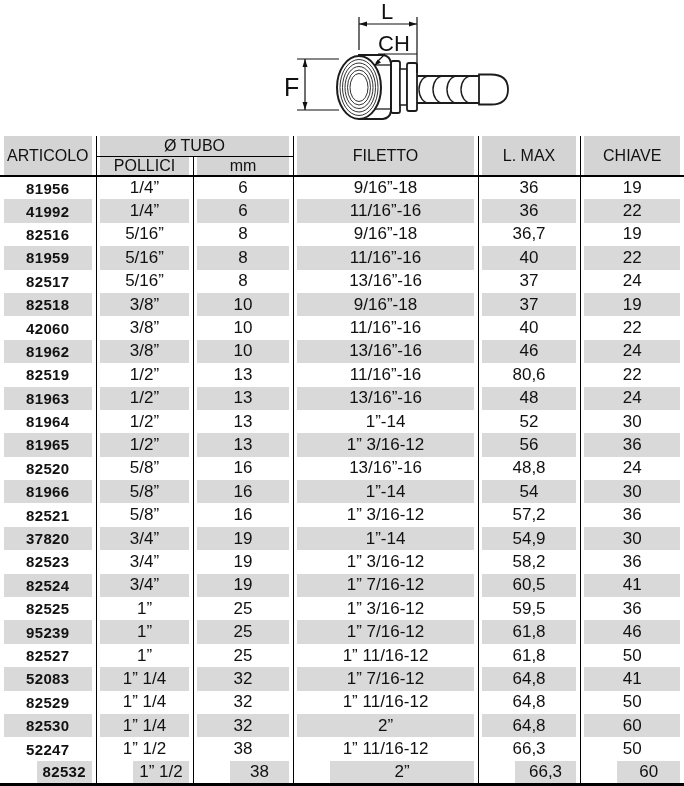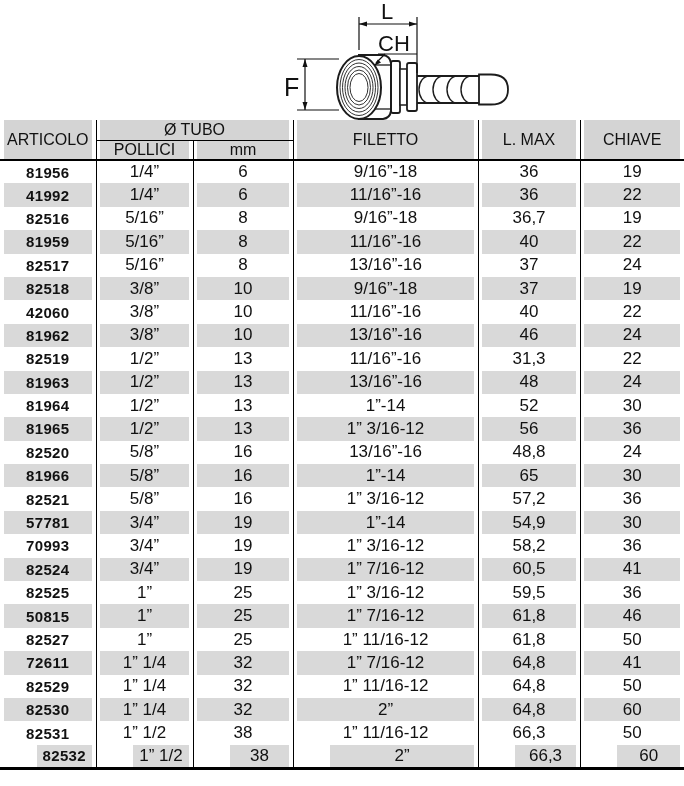--- a/index.html
+++ b/index.html
@@ -20,21 +20,21 @@
     overflow:hidden;
   }
   .drawing{
     position:absolute;
     left:281px;
     top:2px;
   }
   table.specs{
     position:absolute;
     left:0;
-    top:120px;
+    top:136px;
     width:684px;
     border-collapse:collapse;
     table-layout:fixed;
   }
   th,td{
     padding:0 4px;
     text-align:center;
     vertical-align:middle;
     white-space:nowrap;
     overflow:hidden;
@@ -213,21 +213,21 @@
     <td class="bl">10</td>
     <td class="bl">13/16”-16</td>
     <td class="bl">46</td>
     <td class="bl">24</td>
   </tr>
         <tr>
     <td class="c-art">82519</td>
     <td class="bl">1/2”</td>
     <td class="bl">13</td>
     <td class="bl">11/16”-16</td>
-    <td class="bl">31,3</td>
+    <td class="bl">80,6</td>
     <td class="bl">22</td>
   </tr>
         <tr class="alt">
     <td class="c-art">81963</td>
     <td class="bl">1/2”</td>
     <td class="bl">13</td>
     <td class="bl">13/16”-16</td>
     <td class="bl">48</td>
     <td class="bl">24</td>
   </tr>
@@ -253,41 +253,41 @@
     <td class="bl">16</td>
     <td class="bl">13/16”-16</td>
     <td class="bl">48,8</td>
     <td class="bl">24</td>
   </tr>
         <tr class="alt">
     <td class="c-art">81966</td>
     <td class="bl">5/8”</td>
     <td class="bl">16</td>
     <td class="bl">1”-14</td>
-    <td class="bl">65</td>
+    <td class="bl">54</td>
     <td class="bl">30</td>
   </tr>
         <tr>
     <td class="c-art">82521</td>
     <td class="bl">5/8”</td>
     <td class="bl">16</td>
     <td class="bl">1” 3/16-12</td>
     <td class="bl">57,2</td>
     <td class="bl">36</td>
   </tr>
         <tr class="alt">
-    <td class="c-art">57781</td>
+    <td class="c-art">37820</td>
     <td class="bl">3/4”</td>
     <td class="bl">19</td>
     <td class="bl">1”-14</td>
     <td class="bl">54,9</td>
     <td class="bl">30</td>
   </tr>
         <tr>
-    <td class="c-art">70993</td>
+    <td class="c-art">82523</td>
     <td class="bl">3/4”</td>
     <td class="bl">19</td>
     <td class="bl">1” 3/16-12</td>
     <td class="bl">58,2</td>
     <td class="bl">36</td>
   </tr>
         <tr class="alt">
     <td class="c-art">82524</td>
     <td class="bl">3/4”</td>
     <td class="bl">19</td>
@@ -297,37 +297,37 @@
   </tr>
         <tr>
     <td class="c-art">82525</td>
     <td class="bl">1”</td>
     <td class="bl">25</td>
     <td class="bl">1” 3/16-12</td>
     <td class="bl">59,5</td>
     <td class="bl">36</td>
   </tr>
         <tr class="alt">
-    <td class="c-art">50815</td>
+    <td class="c-art">95239</td>
     <td class="bl">1”</td>
     <td class="bl">25</td>
     <td class="bl">1” 7/16-12</td>
     <td class="bl">61,8</td>
     <td class="bl">46</td>
   </tr>
         <tr>
     <td class="c-art">82527</td>
     <td class="bl">1”</td>
     <td class="bl">25</td>
     <td class="bl">1” 11/16-12</td>
     <td class="bl">61,8</td>
     <td class="bl">50</td>
   </tr>
         <tr class="alt">
-    <td class="c-art">72611</td>
+    <td class="c-art">52083</td>
     <td class="bl">1” 1/4</td>
     <td class="bl">32</td>
     <td class="bl">1” 7/16-12</td>
     <td class="bl">64,8</td>
     <td class="bl">41</td>
   </tr>
         <tr>
     <td class="c-art">82529</td>
     <td class="bl">1” 1/4</td>
     <td class="bl">32</td>
@@ -337,21 +337,21 @@
   </tr>
         <tr class="alt">
     <td class="c-art">82530</td>
     <td class="bl">1” 1/4</td>
     <td class="bl">32</td>
     <td class="bl">2”</td>
     <td class="bl">64,8</td>
     <td class="bl">60</td>
   </tr>
         <tr>
-    <td class="c-art">82531</td>
+    <td class="c-art">52247</td>
     <td class="bl">1” 1/2</td>
     <td class="bl">38</td>
     <td class="bl">1” 11/16-12</td>
     <td class="bl">66,3</td>
     <td class="bl">50</td>
   </tr>
         <tr class="alt">
     <td class="c-art">82532</td>
     <td class="bl">1” 1/2</td>
     <td class="bl">38</td>

